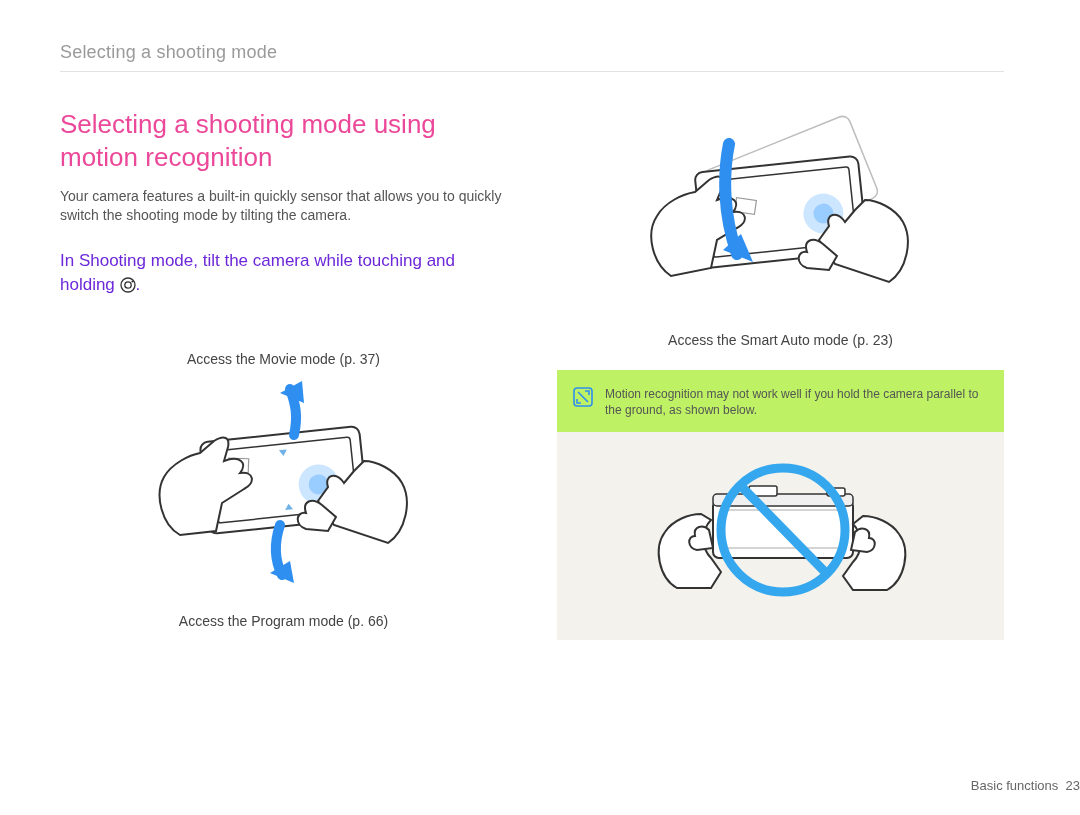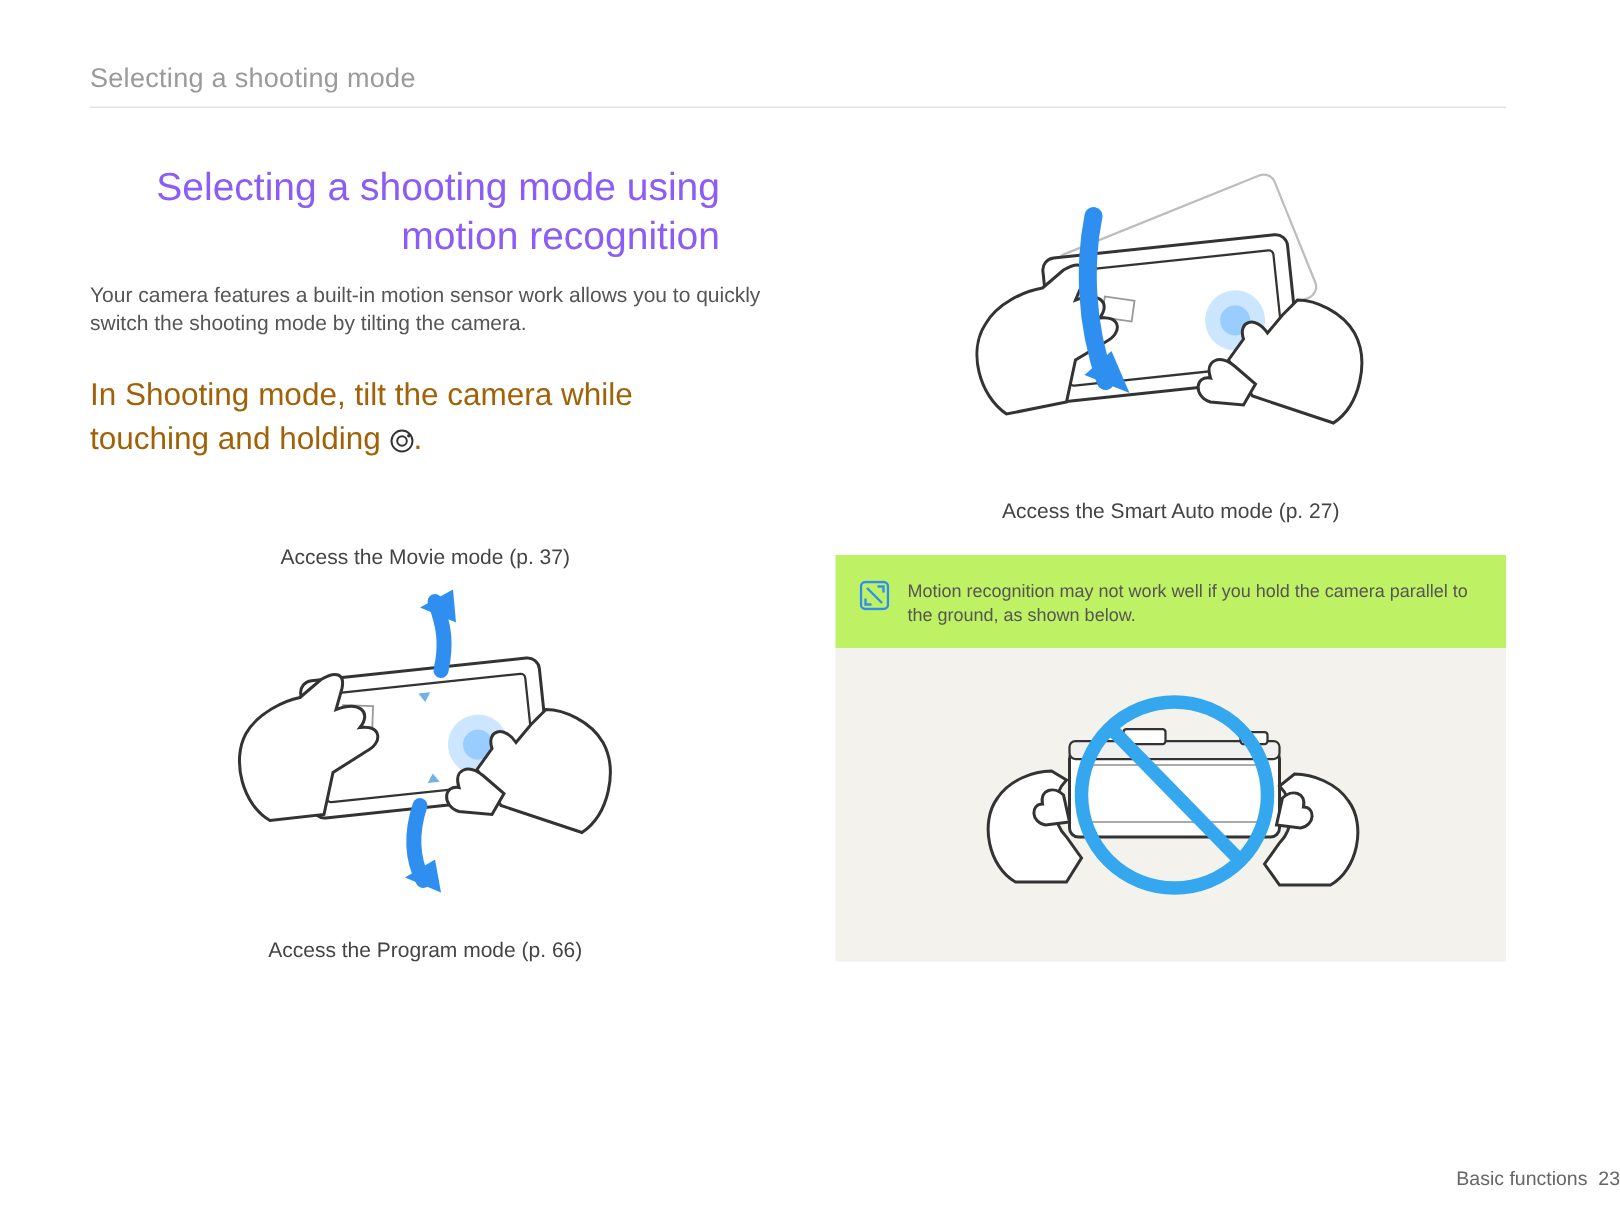--- a/index.html
+++ b/index.html
@@ -31,39 +31,38 @@
   .columns {
     display: flex;
     gap: 50px;
     margin-top: 36px;
   }
   .col {
     flex: 1 1 0;
     min-width: 0;
   }
   h2.section-title {
-    color: #8b5cf6;
+    color: #ec4899;
     font-size: 26px;
     font-weight: 300;
     line-height: 1.25;
     margin: 0 0 10px 0;
     max-width: 420px;
-    text-align: right;
   }
   .body-text {
     font-size: 14px;
     line-height: 1.35;
     color: #555;
     max-width: 460px;
     font-weight: 300;
   }
   .instruction {
-    font-size: 21px;
+    font-size: 17px;
     line-height: 1.4;
-    color: #a16207;
+    color: #6d28d9;
     max-width: 430px;
     margin-top: 24px;
     font-weight: 300;
   }
   .caption {
     text-align: center;
     font-size: 14px;
     color: #444;
     font-weight: 300;
     margin: 8px 0;
@@ -118,21 +117,21 @@
 <body>
 
 <div class="page">
   <div class="running-head">Selecting a shooting mode</div>
   <div class="rule"></div>
 
   <div class="columns">
 
     <div class="col">
       <h2 class="section-title">Selecting a shooting mode using motion recognition</h2>
-      <p class="body-text">Your camera features a built-in motion sensor work allows you to quickly switch the shooting mode by tilting the camera.</p>
+      <p class="body-text">Your camera features a built-in quickly sensor that allows you to quickly switch the shooting mode by tilting the camera.</p>
 
       <p class="instruction">
         <span>In Shooting mode, tilt the camera while touching and holding </span><span class="mode-glyph"><svg width="16" height="16" viewBox="0 0 16 16">
               <circle cx="8" cy="8" r="7" fill="none" stroke="#333" stroke-width="1.3"></circle>
               <circle cx="8" cy="8" r="3.2" fill="none" stroke="#333" stroke-width="1.3"></circle>
               <circle cx="12.5" cy="4.5" r="1.1" fill="#333"></circle>
             </svg></span><span>.</span>
       </p>
 
       <div class="illus-box top-gap-left">
@@ -205,21 +204,21 @@
           <g stroke="#333" stroke-width="2" fill="#fff">
             <path d="M258 178 C276 166 282 136 272 118 C264 104 246 96 234 96 L224 106 L214 118 C206 106 194 110 198 122 L188 136 L204 160 Z"></path>
             <path d="M192 140 C182 132 172 136 176 148 C166 146 164 160 176 164 L198 166 L206 152 Z"></path>
           </g>
 
           <g>
             <path d="M98 40 C92 70 92 110 106 150" fill="none" stroke="#2f8ff0" stroke-width="12" stroke-linecap="round"></path>
             <polygon points="92,146 122,158 110,130" fill="#2f8ff0"></polygon>
           </g>
         </svg>
-        <div class="caption">Access the Smart Auto mode (p. 27)</div>
+        <div class="caption">Access the Smart Auto mode (p. 23)</div>
       </div>
 
       <div class="note-box">
         <span class="note-icon">
           <svg width="20" height="20" viewBox="0 0 20 20">
             <rect x="1" y="1" width="18" height="18" rx="3" fill="none" stroke="#2f8ff0" stroke-width="1.6"></rect>
             <path d="M5 5 L15 15" stroke="#2f8ff0" stroke-width="1.6"></path>
             <path d="M12 4 L16 4 L16 8" fill="none" stroke="#2f8ff0" stroke-width="1.6"></path>
             <path d="M8 16 L4 16 L4 12" fill="none" stroke="#2f8ff0" stroke-width="1.6"></path>
           </svg>

